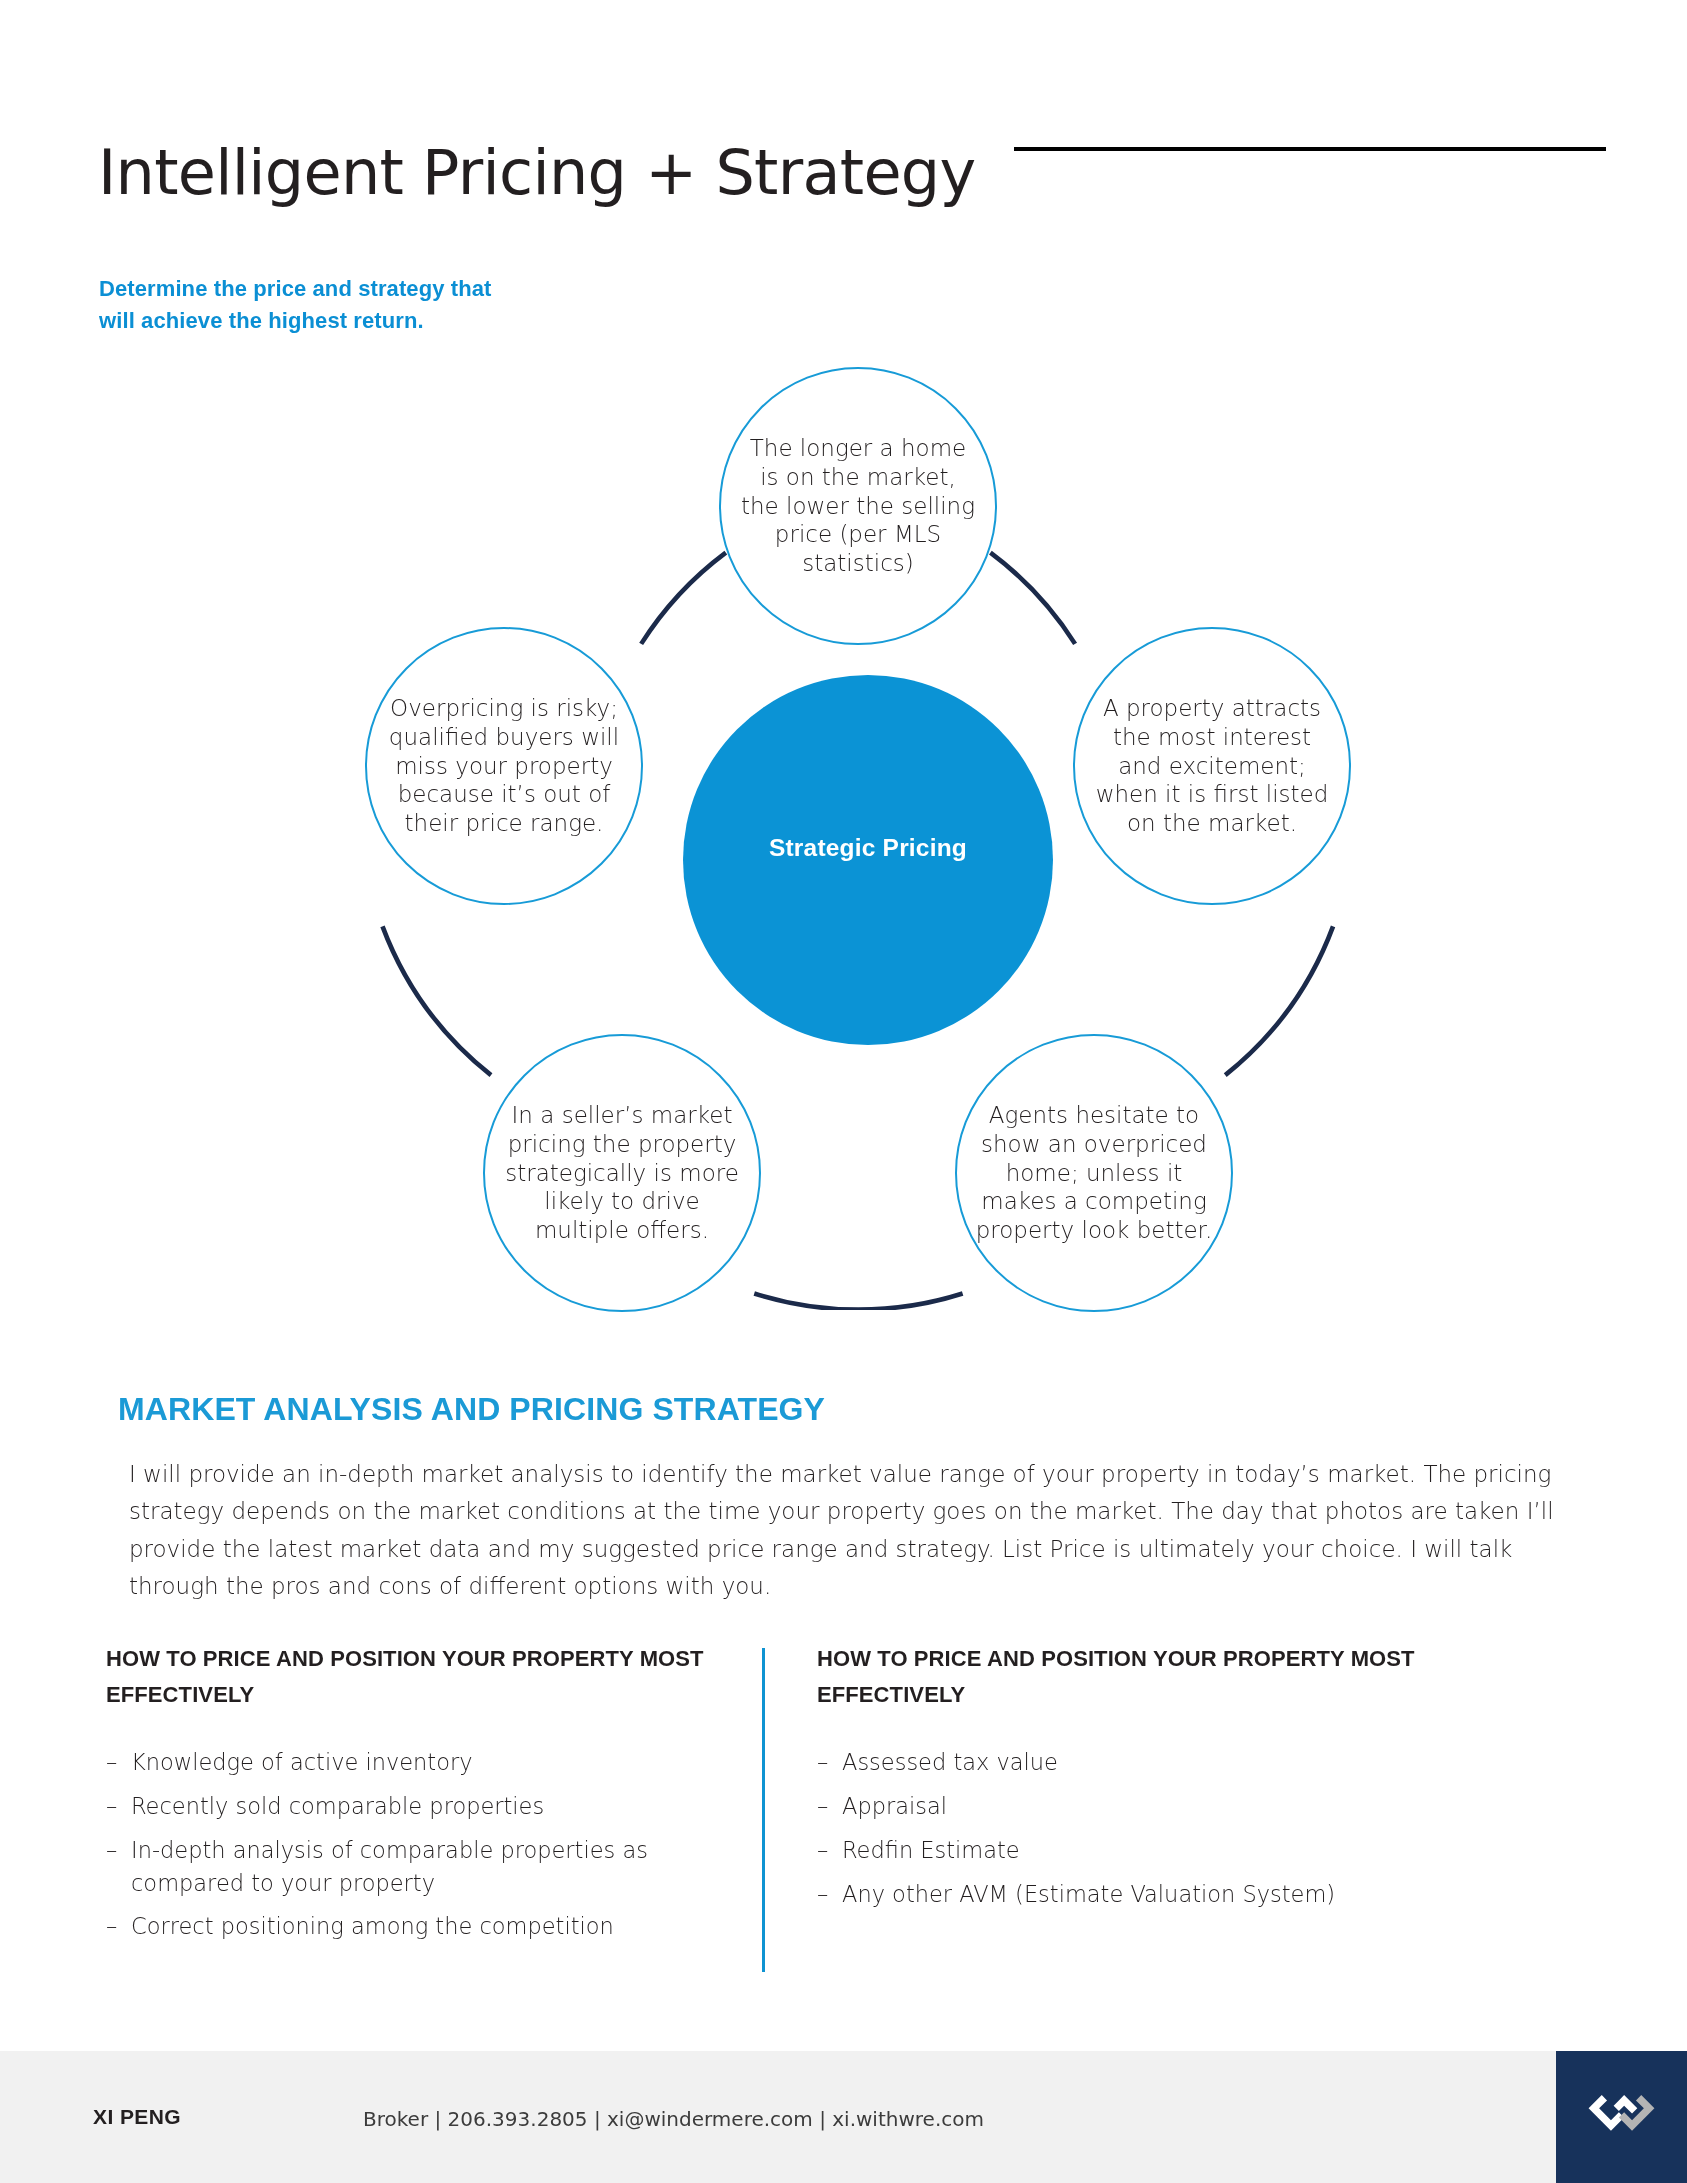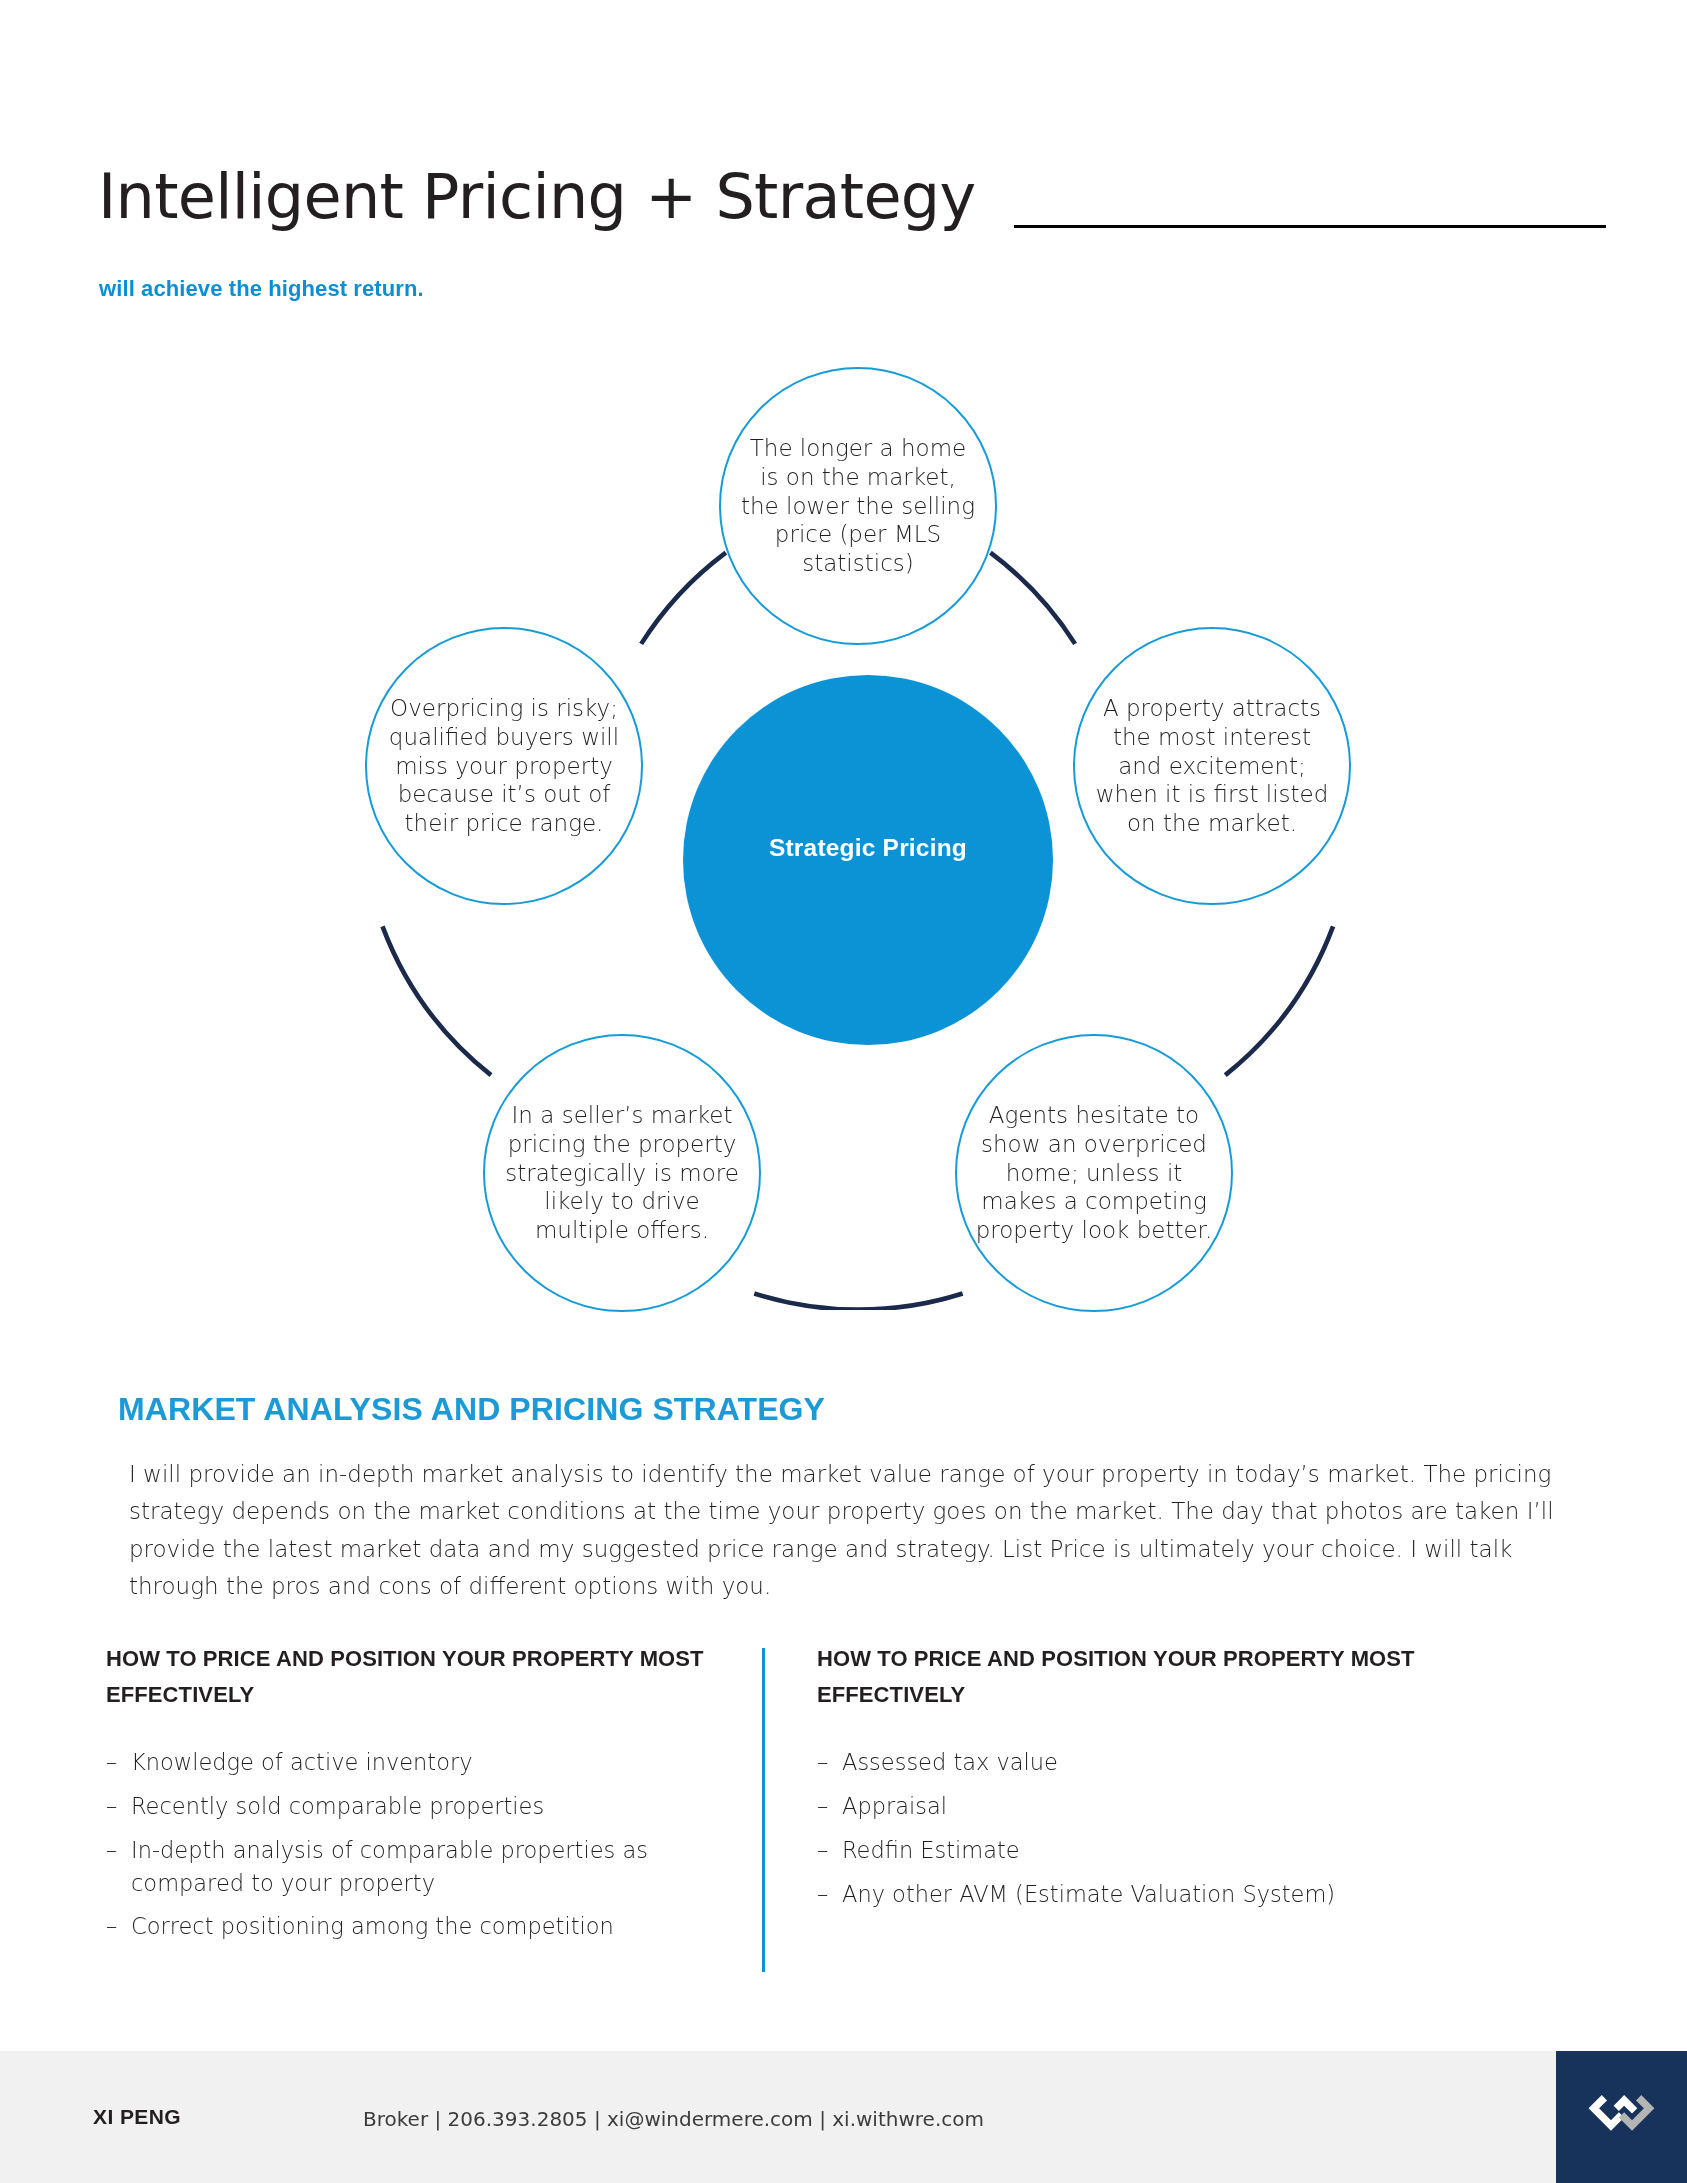--- a/index.html
+++ b/index.html
@@ -17,21 +17,21 @@
   }
 
   
   #page-title-row {
     position: absolute;
     left: 98px;
     top: 142px;
     width: 1508px;
     height: 86px;
     display: flex;
-    align-items: flex-end;
+    align-items: flex-start;
   }
   #page-title {
     font-size: 62px;
     font-weight: 400;
     letter-spacing: -0.7px;
     color: #231f20;
     white-space: nowrap;
     line-height: 1;
     font-family: "DejaVu Sans", sans-serif;
   }
@@ -231,20 +231,21 @@
 </style>
 </head>
 <body>
 
 <div id="page-title-row">
   <div id="page-title">Intelligent Pricing + Strategy</div>
   <div id="title-rule"></div>
 </div>
 
 <div id="subtitle">
+  <div>Determine the price and strategy that</div>
   <div>will achieve the highest return.</div>
 </div>
 
 <div id="diagram">
 
   <svg width="1687" height="979" viewBox="0 0 2550 1480">
 
     <path d="M 1085 335 A 520 520 0 0 0 957 473" fill="none" stroke="#1b2a4a" stroke-width="7"></path>
     <path d="M 1485 335 A 520 520 0 0 1 1613 473" fill="none" stroke="#1b2a4a" stroke-width="7"></path>
     <path d="M 2003 900 A 520 520 0 0 1 1840 1125" fill="none" stroke="#1b2a4a" stroke-width="7"></path>

